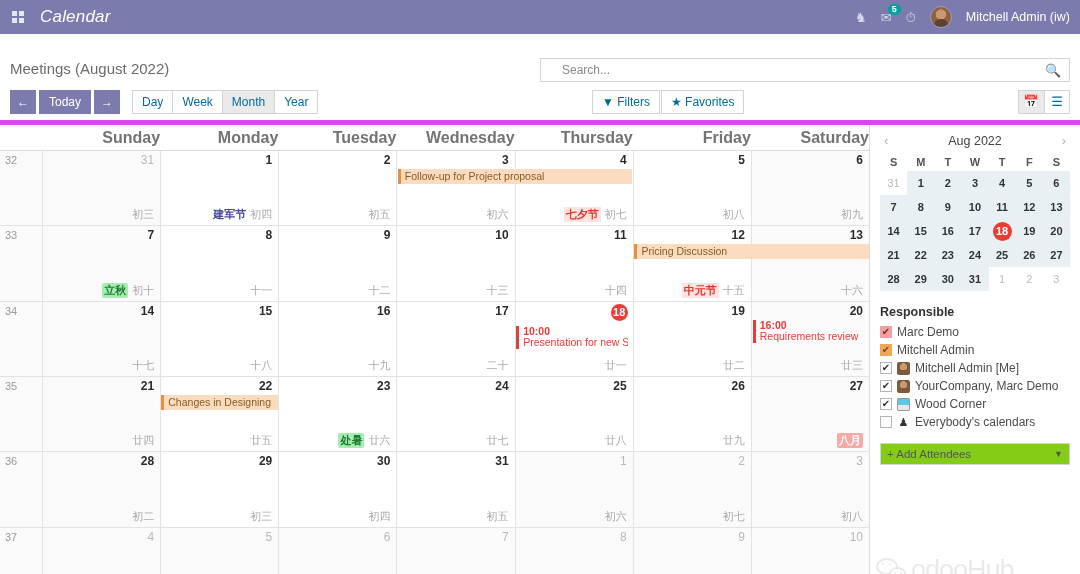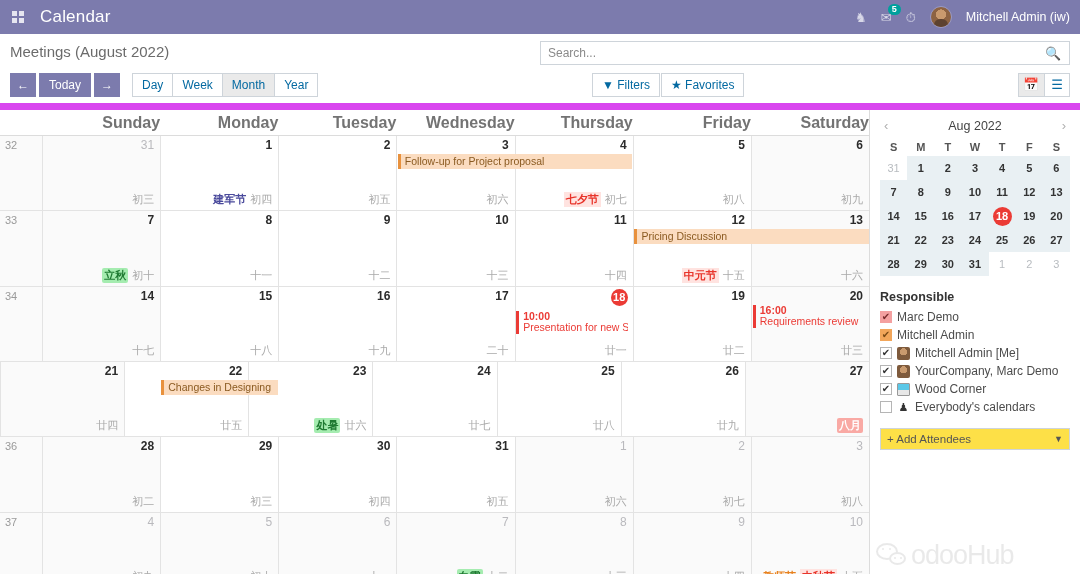--- a/index.html
+++ b/index.html
@@ -11,47 +11,47 @@
   }
 
   
   .navbar {
     height: 34px; background: #7c7bad; color: #fff;
     display: flex; align-items: center; padding: 0 10px;
   }
   .apps-grid { display: grid; grid-template-columns: repeat(2, 5px);
     grid-template-rows: repeat(2, 5px); gap: 2px; margin-right: 16px; margin-left: 2px; }
   .apps-grid i { background: #e6e6f0; display: block; width: 5px; height: 5px; }
-  .brand { font-size: 17px; font-weight: 400; letter-spacing: .2px; }
+  .brand { font-size: 17px; font-weight: 400; letter-spacing: .2px; font-style: italic; }
   .nav-right { margin-left: auto; display: flex; align-items: center; gap: 14px; }
   .nav-icon { font-size: 13px; color: #d8d8e8; position: relative; line-height: 1; }
   .badge-count {
     position: absolute; top: -7px; right: -9px; background: #00a09d; color: #fff;
     font-size: 9px; font-weight: bold; border-radius: 8px; padding: 1px 4px; line-height: 1.1;
   }
   .avatar {
     width: 22px; height: 22px; border-radius: 50%;
     background: radial-gradient(circle at 50% 38%, #c99a6e 0 32%, #8d6342 33% 100%);
     border: 1px solid #9a9ac3; overflow: hidden; position: relative; flex: 0 0 auto;
   }
   .avatar::after { content:""; position:absolute; left:3px; right:3px; bottom:0; height:8px;
     background:#5d4230; border-radius: 6px 6px 0 0; }
   .user-name { font-size: 12.5px; color: #fff; }
 
   
-  .control-panel { background: #fff; border-bottom: 7px solid #d946ef; padding: 7px 10px 6px 10px; }
+  .control-panel { background: #fff; border-bottom: 5px solid #d946ef; padding: 24px 10px 6px 10px; }
   .cp-row1 { display: flex; align-items: flex-start; }
   .breadcrumb { font-size: 15px; color: #6b6b6b; padding-top: 2px; }
   .searchbox {
     margin-left: auto; width: 530px; border: 1px solid #ced4da; background: #fff;
     height: 24px; display: flex; align-items: center; padding: 0 7px;
   }
   .searchbox input {
     border: 0; outline: 0; flex: 1; font-size: 12px; color: #15803d;
-    font-family: "Liberation Sans", sans-serif; background: transparent;
+    font-family: "Liberation Sans", sans-serif; background: transparent; margin-left: 14px;
   }
   .searchbox input::placeholder { color: #8a8a8a; }
   .search-icon { font-size: 13px; color: #444; }
 
   .cp-row2 { display: flex; align-items: center; margin-top: 8px; }
   .btn {
     border: 1px solid #ced4da; background: #fff; color: #0369a1;
     font-size: 12px; height: 24px; padding: 0 9px; line-height: 22px;
     font-family: "Liberation Sans", sans-serif; cursor: pointer;
   }
@@ -147,21 +147,21 @@
     font-size: 10px; color: #333; line-height: 1; flex: 0 0 auto; cursor: pointer;
   }
   .cb.col-pink { background: #f4a0a0; border-color: #f4a0a0; color: #7a2b2b; }
   .cb.col-orange { background: #f2a65a; border-color: #f2a65a; color: #7a4a15; }
   .mini-av { width: 13px; height: 13px; border-radius: 2px; flex: 0 0 auto;
     background: radial-gradient(circle at 50% 36%, #c99a6e 0 34%, #7e5a3c 35% 100%); }
   .mini-av.company { background: linear-gradient(#5bc8e8 0 55%, #e8e8e8 56% 100%); border: 1px solid #999; border-radius: 1px; }
   .grp-icon { font-size: 11px; color: #333; width: 13px; text-align: center; flex: 0 0 auto; }
 
   .addsel {
-    margin-top: 12px; width: 190px; height: 22px; border: 1px solid #ced4da; background: #fde047;
+    margin-top: 12px; width: 190px; height: 22px; border: 1px solid #ced4da; background: #84cc16;
     font-size: 11.5px; color: #555; display: flex; align-items: center; padding: 0 6px; cursor: pointer;
   }
   .addsel .caret { margin-left: auto; font-size: 9px; color: #555; }
 
   .watermark { position: absolute; left: 6px; top: 430px; opacity: .18; display: flex; align-items: center; }
   .wm-text { font-size: 27px; color: #8a8a8a; letter-spacing: -1px; }
   .wm-logo { width: 34px; height: 26px; position: relative; margin-right: 1px; }
   .wm-logo .b1, .wm-logo .b2 { position: absolute; border: 2px solid #8a8a8a; border-radius: 50%; }
   .wm-logo .b1 { width: 22px; height: 17px; left: 0; top: 0; }
   .wm-logo .b2 { width: 17px; height: 13px; left: 13px; top: 9px; background: #fff; }
@@ -375,20 +375,21 @@
             <div class="lunar">
               <span class="">廿三</span>
             </div>
           </div>
           <div class="ev-layer">
             <div class="ev-timed" style="left: 474.143px; width: 112.286px; top: 24px;"><span class="t">10:00</span><br><span class="s">Presentation for new Ser</span></div>
             <div class="ev-timed" style="left: 710.714px; width: 112.286px; top: 18px;"><span class="t">16:00</span><br><span class="s">Requirements review</span></div>
           </div>
         </div>
         <div class="week">
+          <div class="wknum">35</div>
           <div class="day weekend-bg">
             <div class="daynum">21</div>
             <div class="lunar">
               <span class="">廿四</span>
             </div>
           </div>
           <div class="day">
             <div class="daynum">22</div>
             <div class="lunar">
               <span class="">廿五</span>

